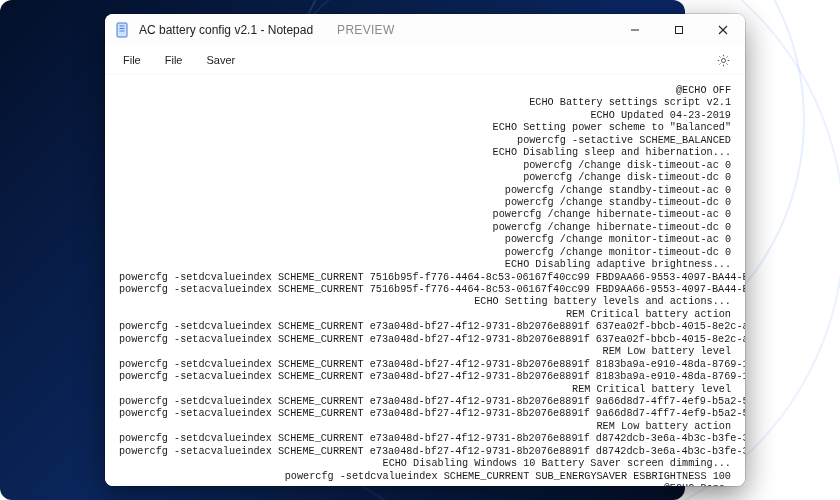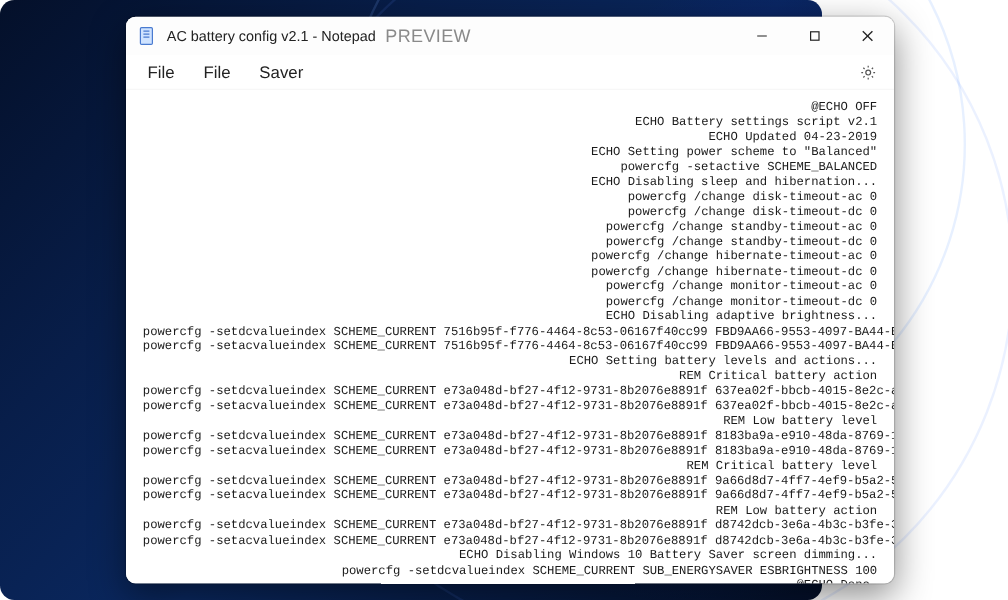--- a/index.html
+++ b/index.html
@@ -33,31 +33,31 @@
   .titlebar {
     height: 32px;
     display: flex; align-items: center;
     padding: 0 0 0 10px;
     font-size: 12px;
     color: #222;
     background: #fdfdfd;
   }
   .titlebar .icon { width:16px; height:16px; margin-right:8px; display:inline-flex; align-items:center; justify-content:center; }
   .titlebar .title { flex: 0 0 auto; }
-  .titlebar .preview { margin-left: 8px; color: #8a8a8a; font-size: 15px; letter-spacing: .3px; }
+  .titlebar .preview { margin-left: 24px; color: #8a8a8a; font-size: 12px; letter-spacing: .3px; }
   .titlebar .spacer { flex: 1 1 auto; }
   .winbtn { width: 44px; height: 32px; display:inline-flex; align-items:center; justify-content:center; color:#222; }
   .winbtn svg { width:10px; height:10px; }
 
   .menubar {
     height: 30px;
     display:flex; align-items:center;
     gap: 4px;
     padding: 0 8px;
-    font-size: 14px;
+    font-size: 11px;
     color: #222;
     border-bottom: 1px solid rgba(0,0,0,0.03);
   }
   .menuitem { padding: 4px 10px; border-radius:4px; }
   .menubar .spacer { flex:1 1 auto; }
   .gear { width:28px; height:28px; display:inline-flex; align-items:center; justify-content:center; border-radius:4px; }
 
   .editor {
     flex: 1 1 auto;
     overflow: auto;

